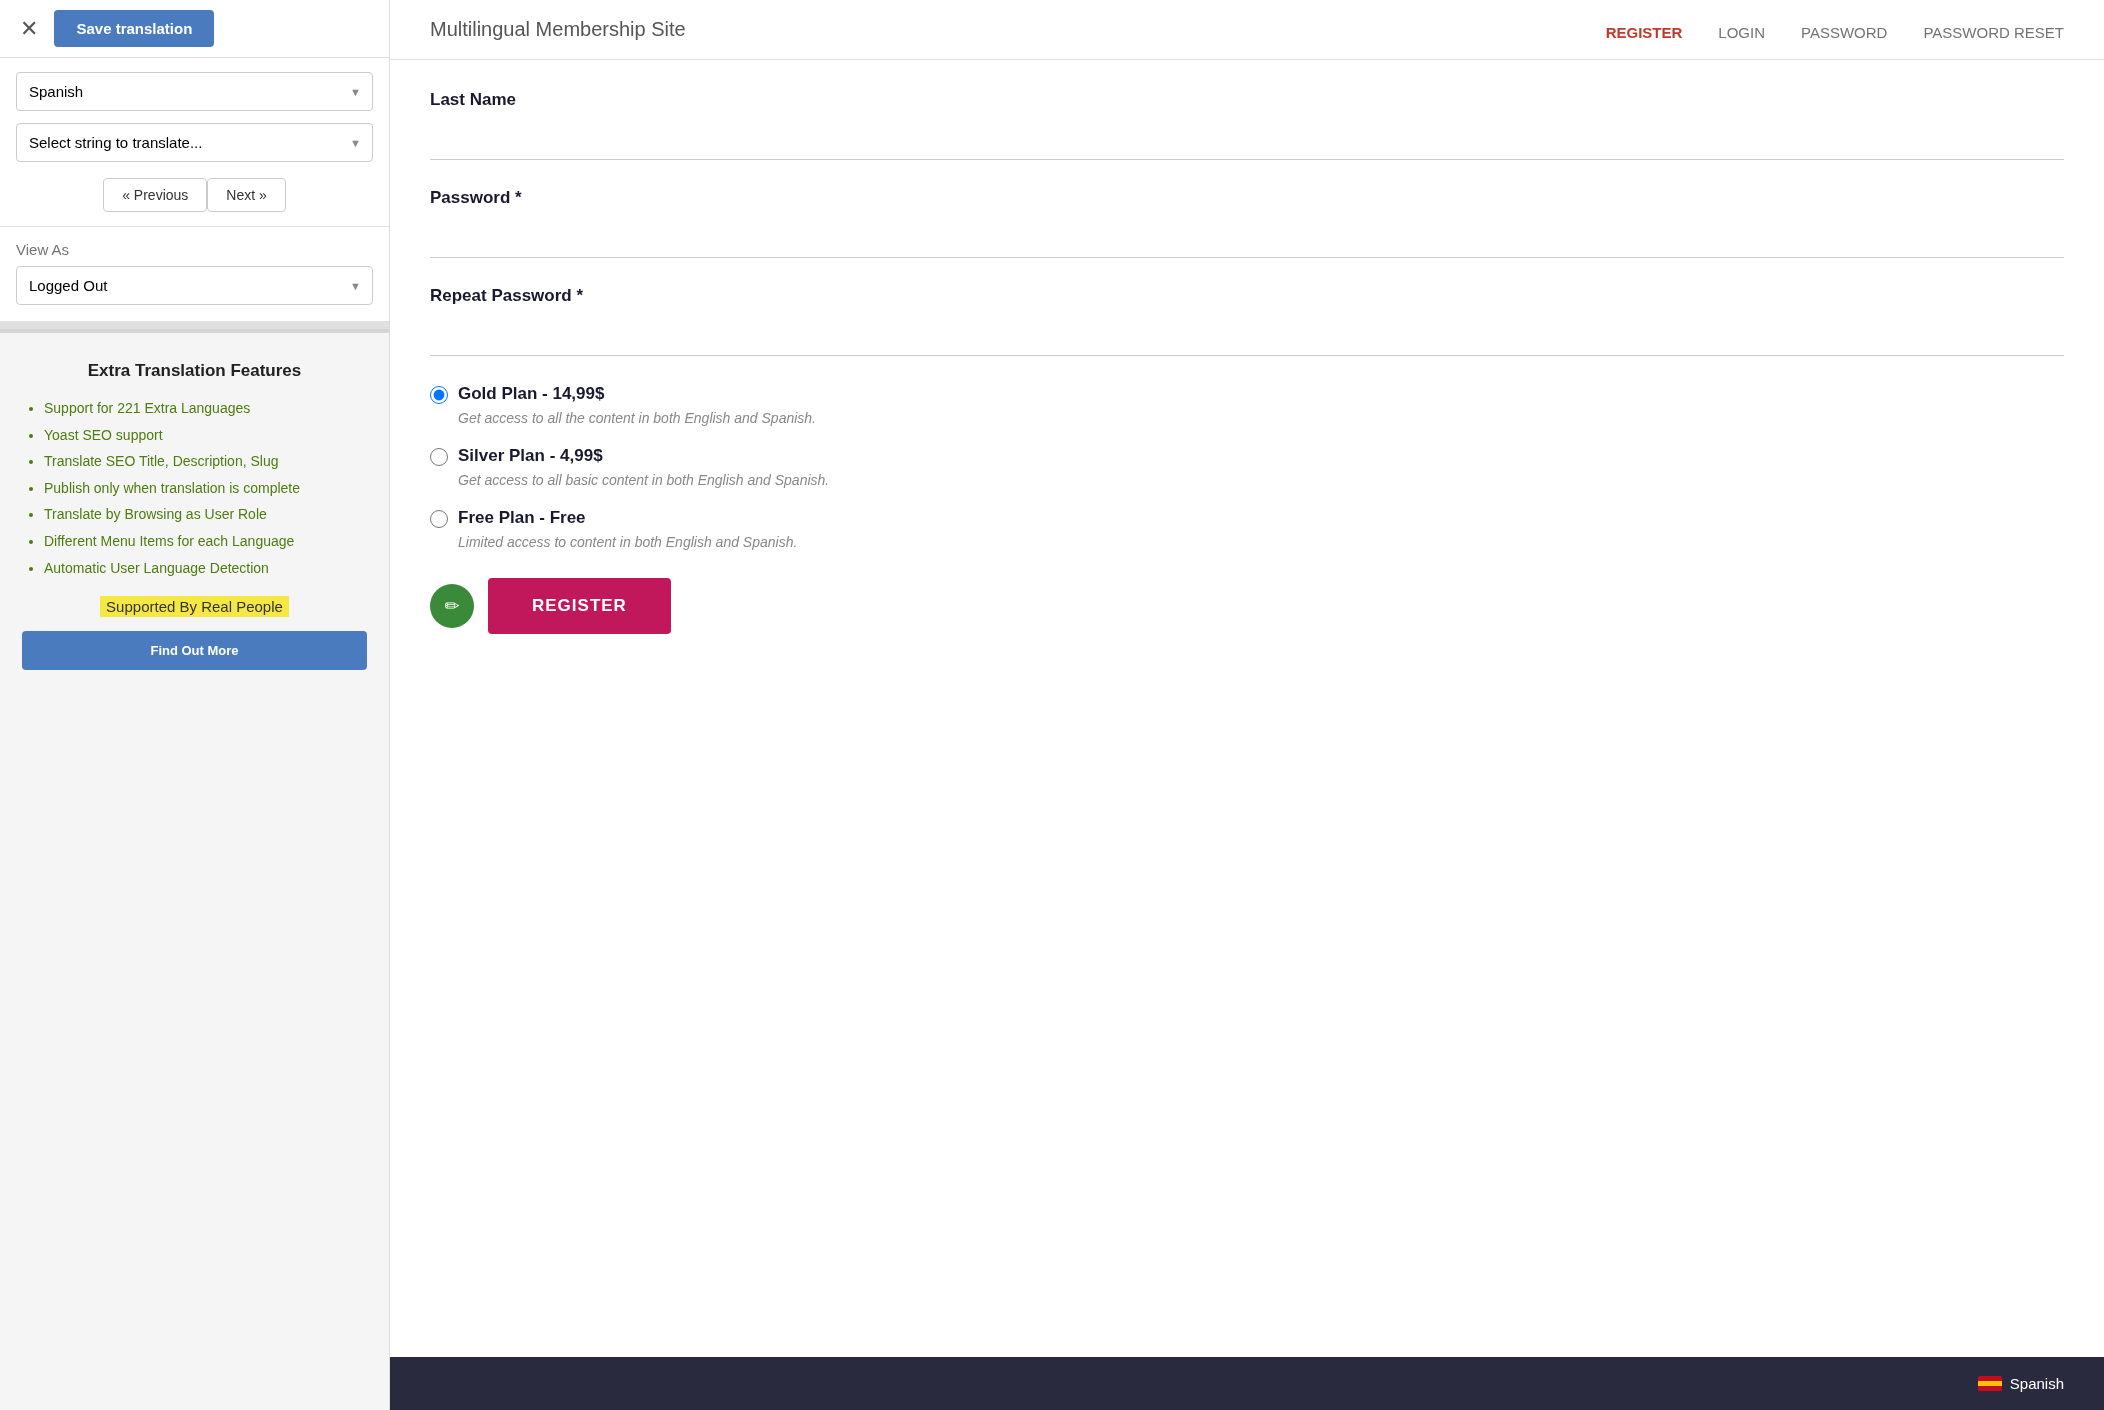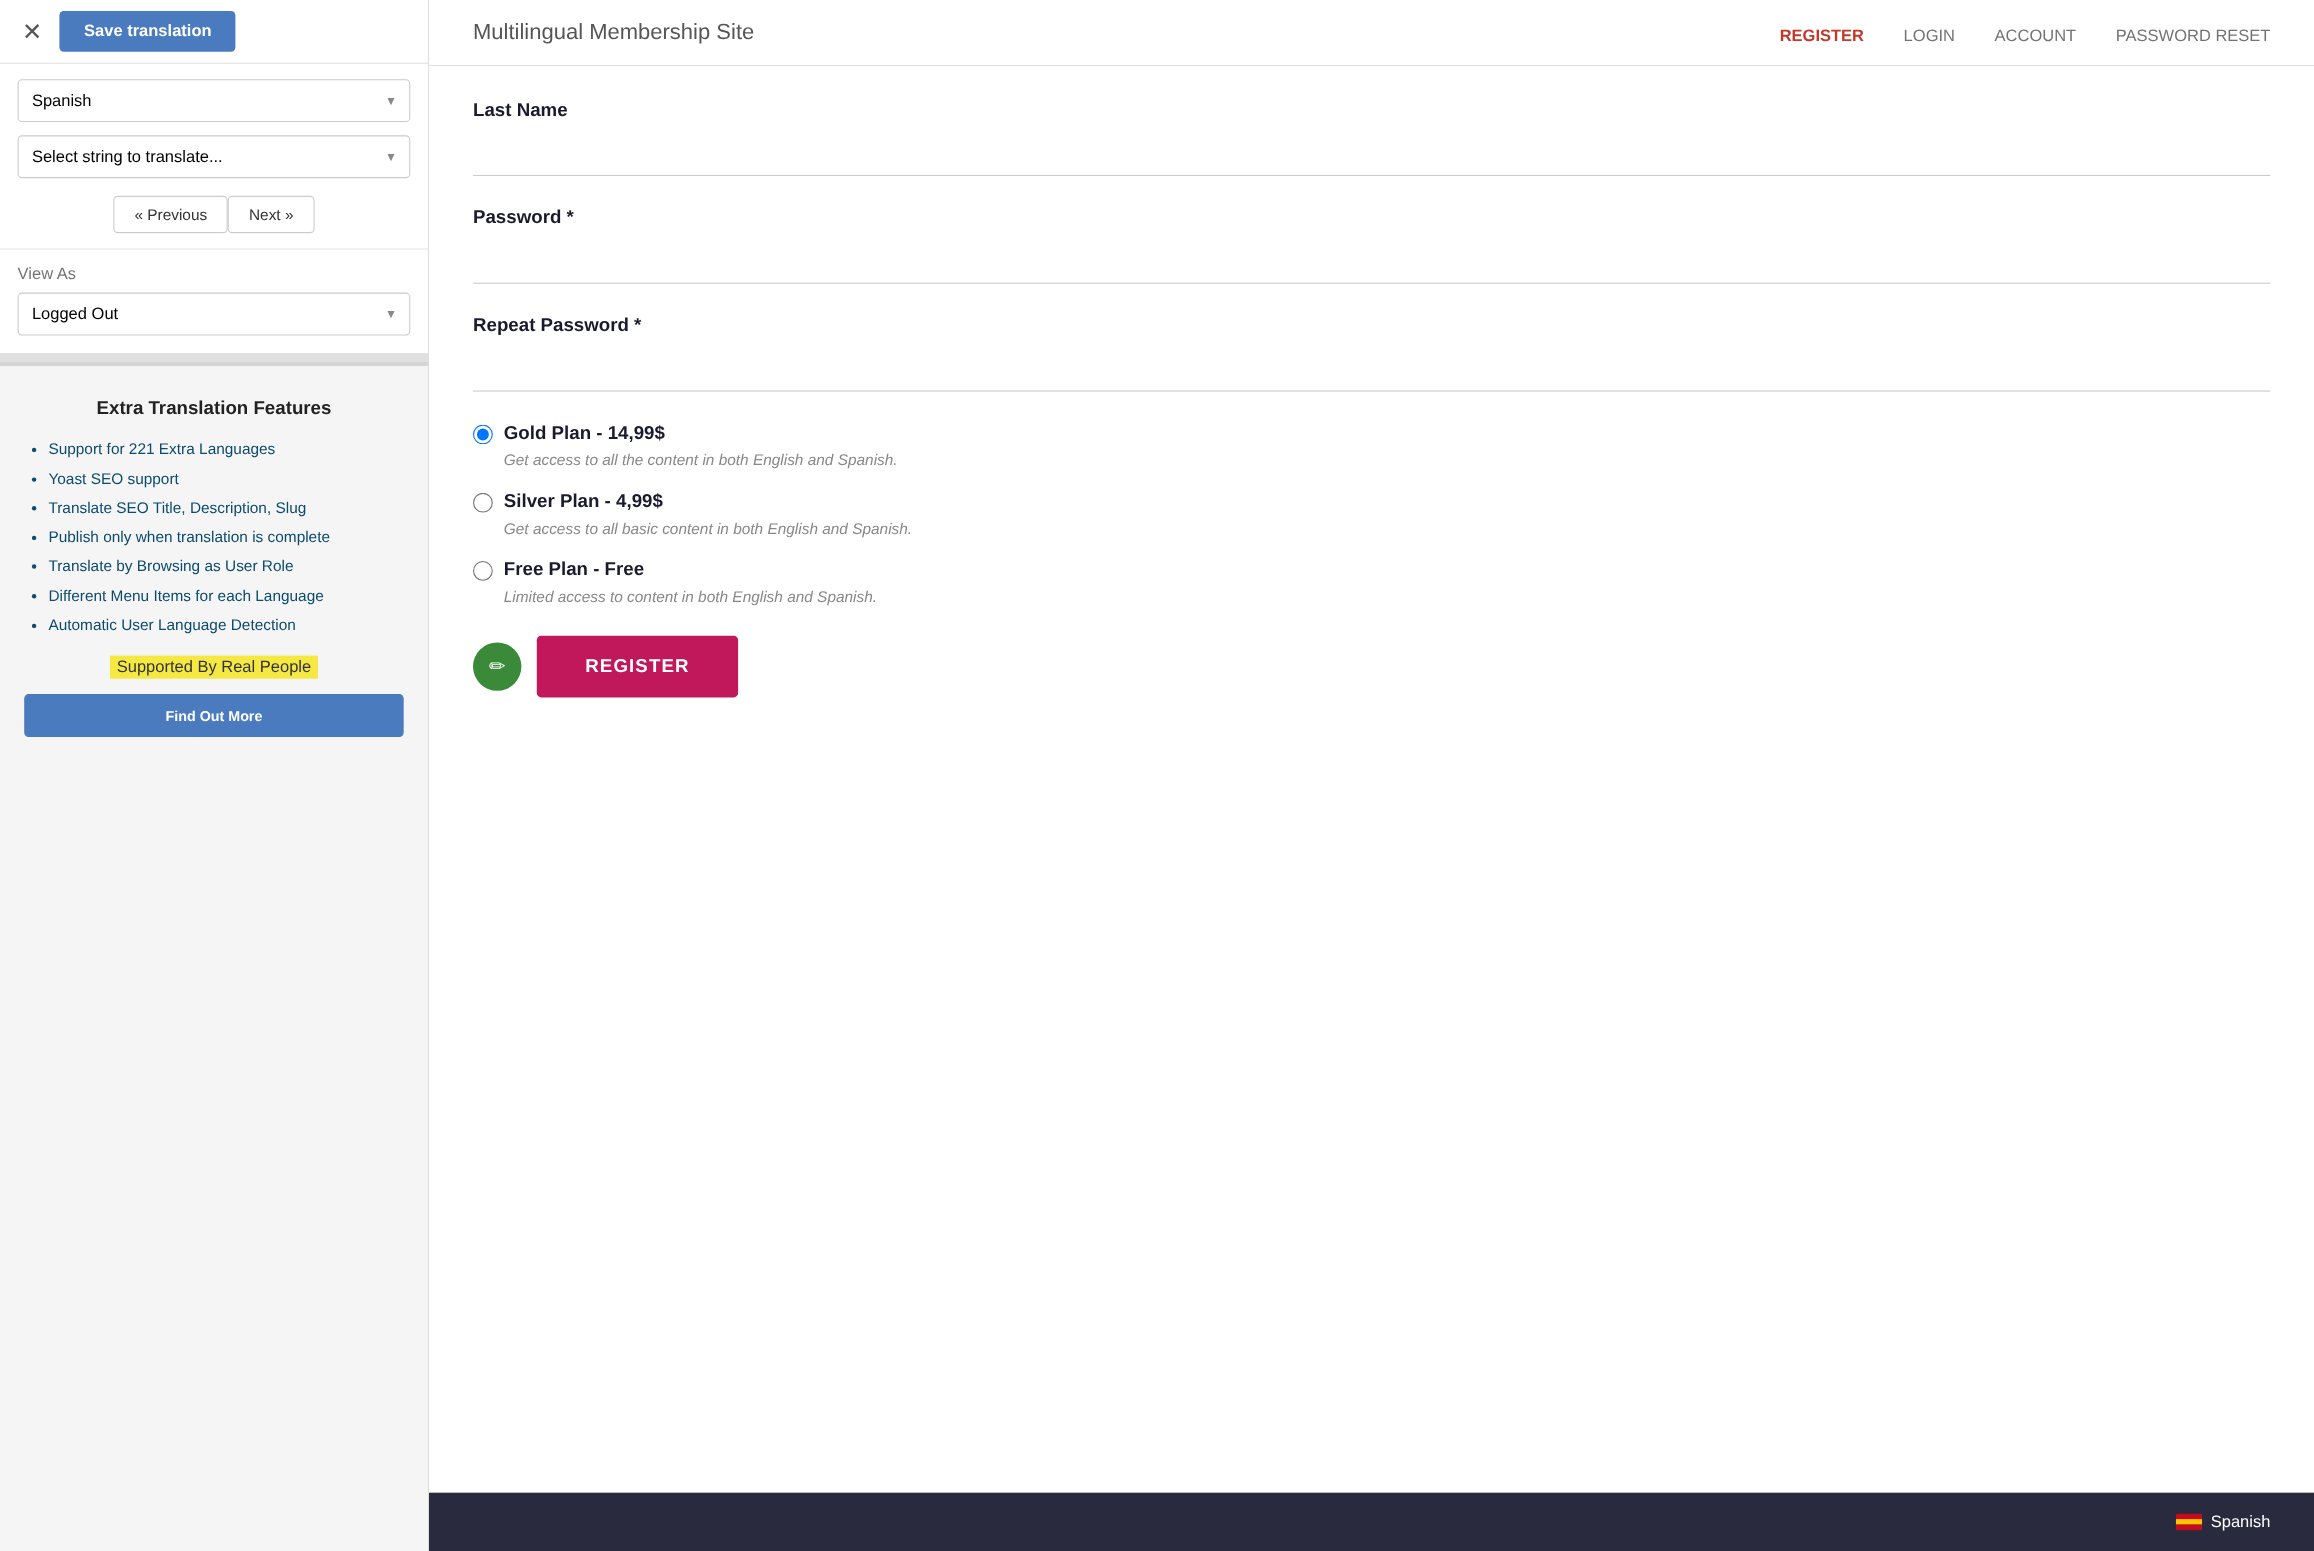--- a/index.html
+++ b/index.html
@@ -133,21 +133,21 @@
 
     .features-list {
       list-style: disc;
       text-align: left;
       padding-left: 22px;
       margin-bottom: 18px;
     }
 
     .features-list li {
       font-size: 14px;
-      color: #0c4a6e;
+      color: #4d7c0f;
       margin-bottom: 7px;
       line-height: 1.4;
     }
 
     .highlight-text {
       background: #f5e842;
       font-size: 15px;
       color: #333;
       padding: 2px 6px;
       display: inline-block;
@@ -394,21 +394,21 @@
     </div>
   </div>
 
   <div class="right-panel">
 
     <div class="site-header">
       <div class="site-title">Multilingual Membership Site</div>
       <nav class="nav-links">
         <a class="nav-link active">REGISTER</a>
         <a class="nav-link">LOGIN</a>
-        <a class="nav-link">ACCOUNT</a>
+        <a class="nav-link">PASSWORD</a>
         <a class="nav-link">PASSWORD RESET</a>
       </nav>
     </div>
 
     <div class="main-content">
 
       <div class="form-field">
         <span class="field-label">Last Name</span>
         <input class="field-input-line" type="text" style="">
       </div>

